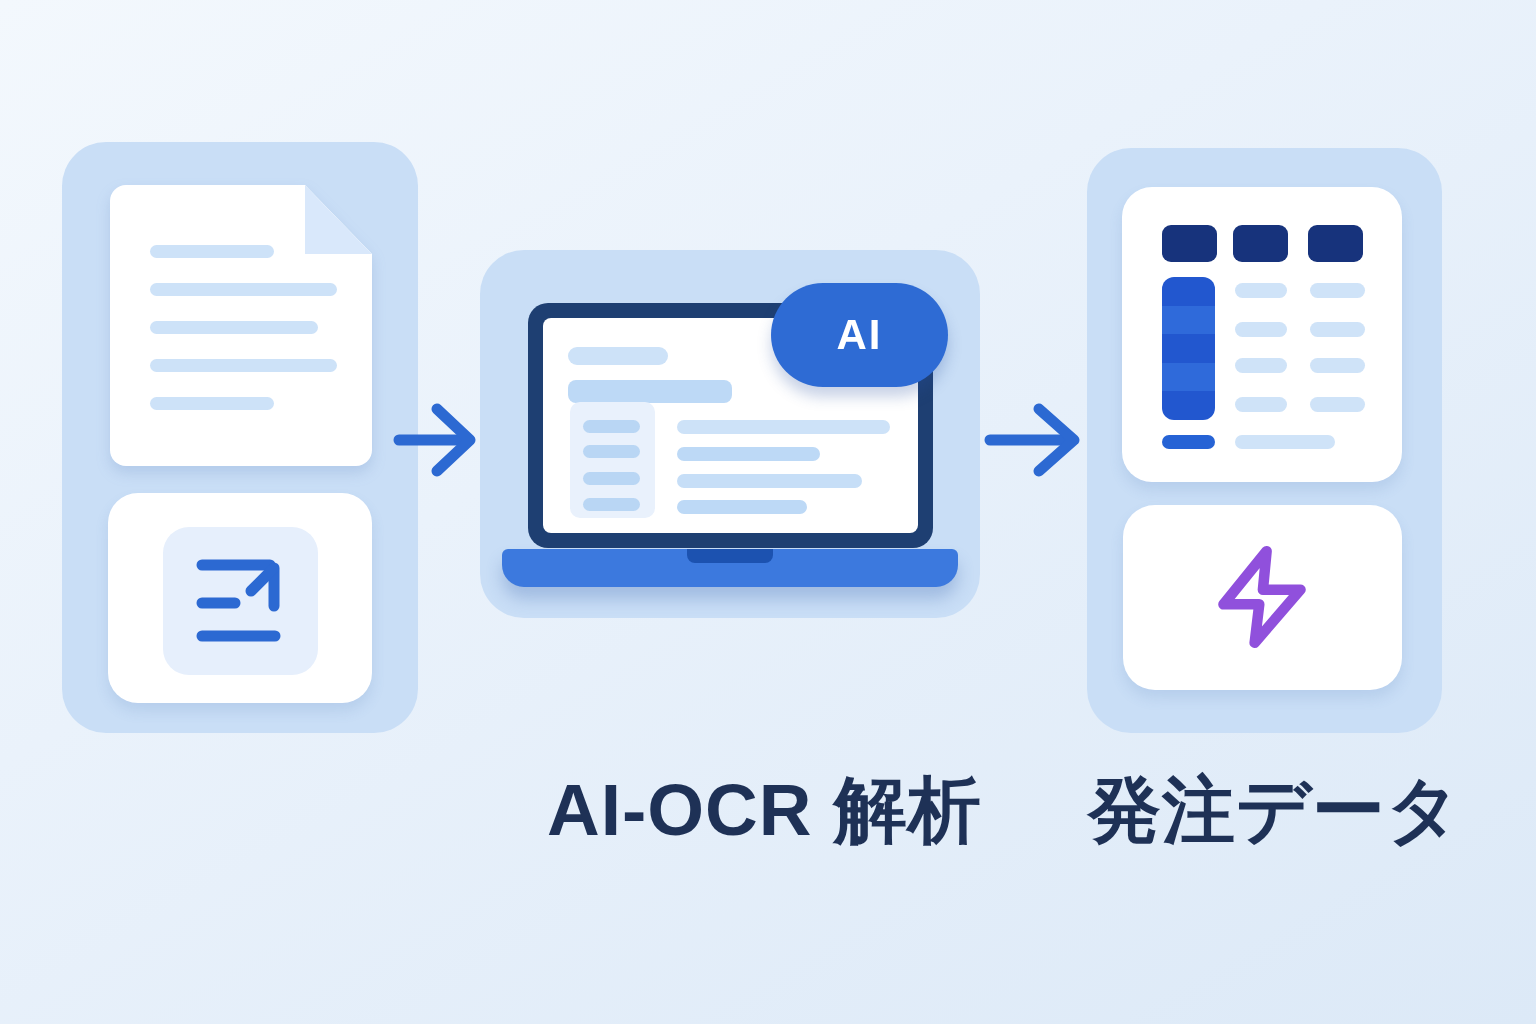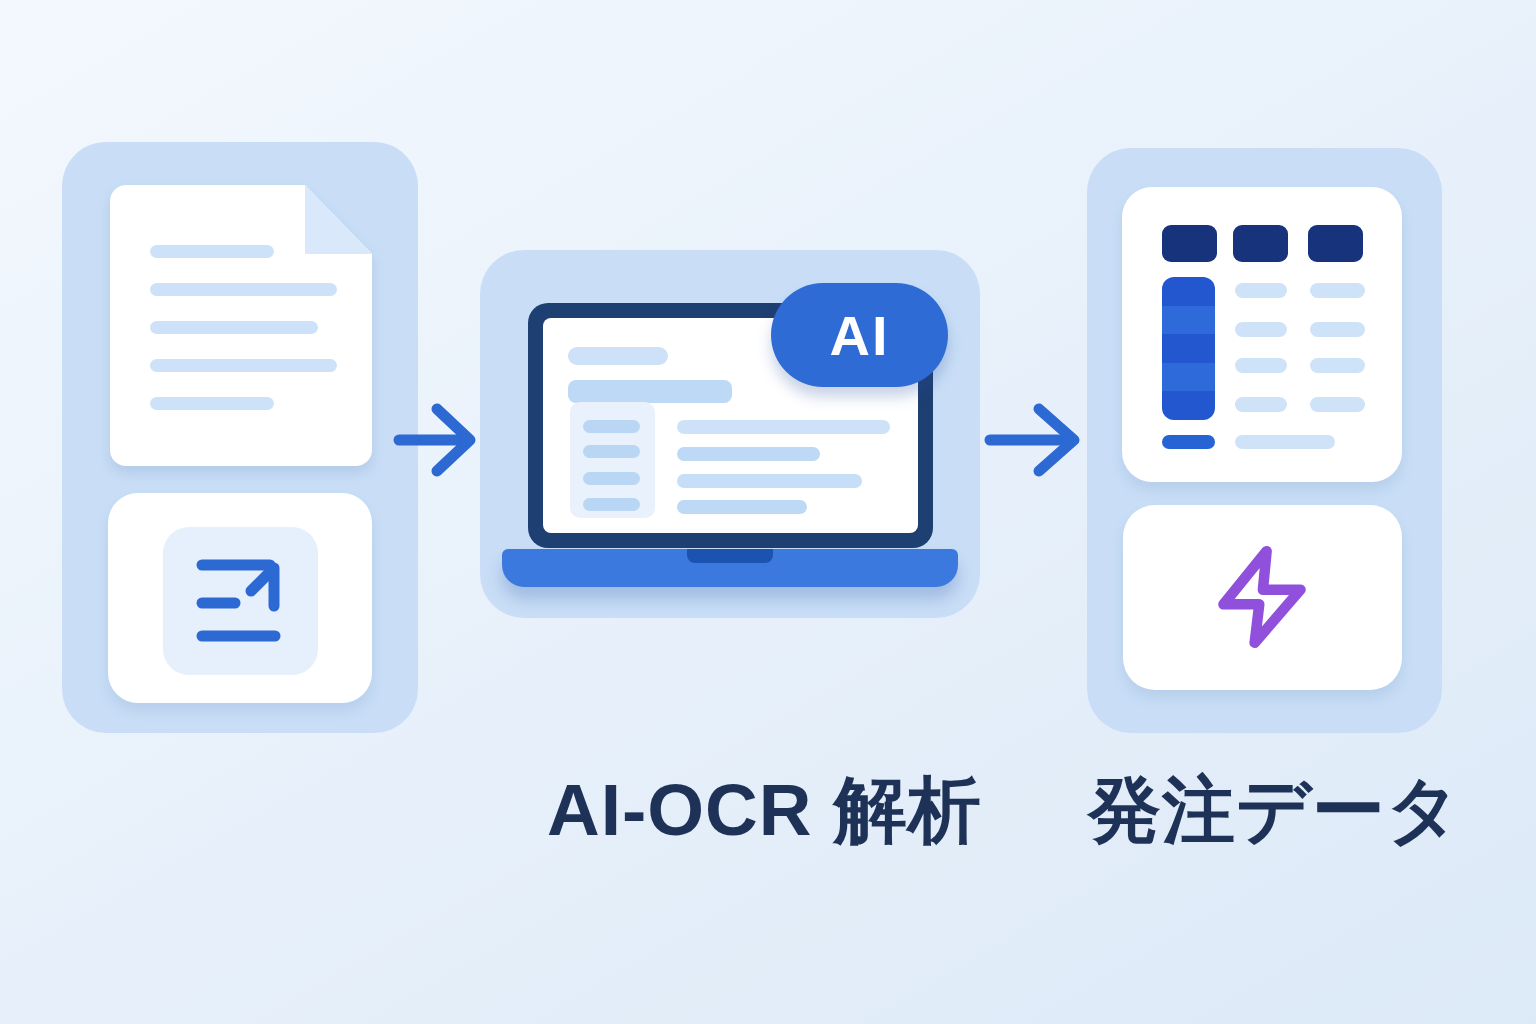--- a/index.html
+++ b/index.html
@@ -60,21 +60,21 @@
   }
   .scr-title{position:absolute;left:25px;top:29px;width:100px;height:18px;border-radius:9px;background:#cde2f8;}
   .scr-bar{position:absolute;left:25px;top:62px;width:164px;height:23px;border-radius:8px;background:#bdd9f6;}
   .scr-side{position:absolute;left:27px;top:84px;width:85px;height:116px;border-radius:10px;background:#e9f1fc;}
   .scr-side-pill{position:absolute;left:13px;width:57px;height:13px;border-radius:7px;background:#b9d6f4;}
   .scr-line{position:absolute;left:134px;height:14px;border-radius:7px;}
   .ai-badge{
     position:absolute;left:291px;top:33px;width:177px;height:104px;border-radius:52px;
     background:#2e6bd4;box-shadow:0 10px 14px rgba(40,80,160,.25);
     display:flex;align-items:center;justify-content:center;
-    color:#ffffff;font-size:56px;font-weight:800;letter-spacing:2px;z-index:3;
+    color:#ffffff;font-size:42px;font-weight:800;letter-spacing:2px;z-index:3;
   }
   
   .panel-output{left:1087px;top:148px;width:355px;height:585px;}
   .table-card{left:35px;top:39px;width:280px;height:295px;border-radius:30px;}
   .th-cell{position:absolute;top:38px;width:55px;height:37px;border-radius:9px;background:#17337c;}
   .col-block{
     position:absolute;left:40px;top:90px;width:53px;height:143px;border-radius:12px;
     background:linear-gradient(180deg,#2257cf 0 20%,#2f6ada 20% 40%,#2257cf 40% 60%,#2f6ada 60% 80%,#2257cf 80% 100%);
   }
   .tbl-pill{position:absolute;height:15px;border-radius:8px;background:#cfe3f8;}

